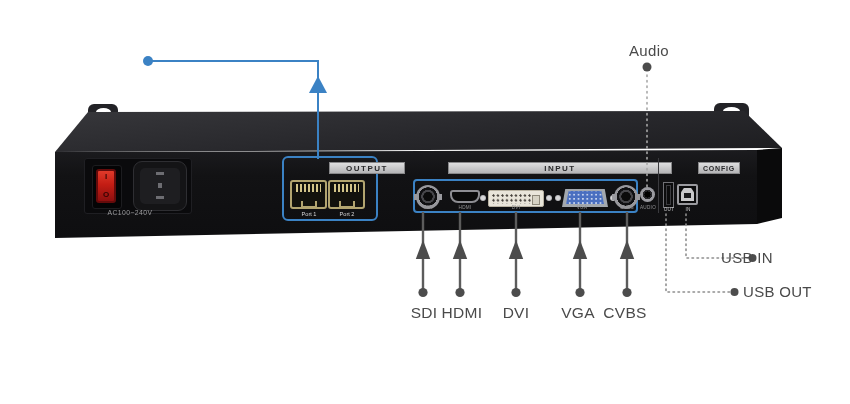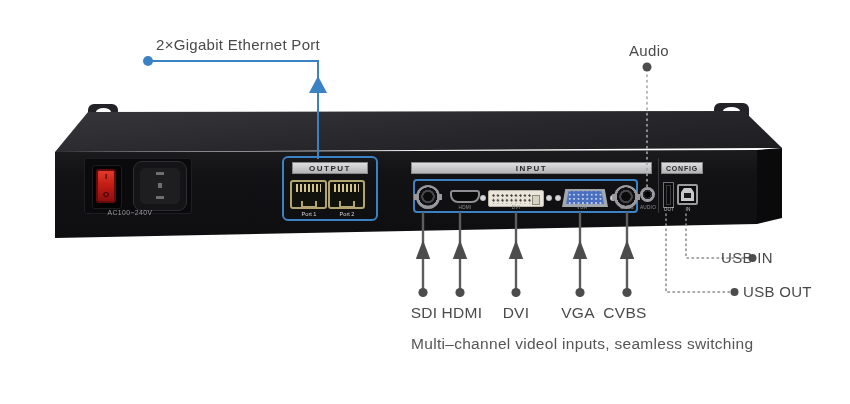--- a/index.html
+++ b/index.html
@@ -31,21 +31,21 @@
   .inlet{position:absolute;left:78px;top:13px;width:52px;height:48px;background:#141416;
     border:1px solid #2e2e32;border-radius:9px;}
   .inlet .face{position:absolute;left:6px;top:6px;right:6px;bottom:6px;background:#1e1e21;border-radius:5px;}
   .inlet .pin{position:absolute;background:#6d6d72;}
   .v-label{position:absolute;left:25px;top:61px;width:100px;text-align:center;color:#9c9c9e;
     font-size:8px;transform:scale(.85);transform-origin:center top;letter-spacing:.5px;}
 
   
   .bar{position:absolute;height:12px;background:linear-gradient(#dededf,#b4b4b6);
     border:1px solid #88888a;box-sizing:border-box;display:flex;align-items:center;justify-content:center;
-    font-size:8px;font-weight:700;color:#29292b;letter-spacing:1.5px;}
+    font-size:8px;font-weight:700;color:#29292b;letter-spacing:1.5px;margin-left:37px;}
   .bluebox{position:absolute;border:2px solid #3b82c4;box-sizing:border-box;border-radius:6px;}
 
   
   .rj45{position:absolute;width:37px;height:29px;background:#12120d;border:2px solid #b2a570;
     border-radius:3px;box-sizing:border-box;}
   .rj45:before{content:"";position:absolute;left:4px;right:4px;top:2px;height:8px;
     background:repeating-linear-gradient(90deg,#d2c489 0 2px,transparent 2px 4px);}
   .rj45:after{content:"";position:absolute;left:50%;transform:translateX(-50%);bottom:-1px;
     width:12px;height:5px;background:#12120d;border:2px solid #b2a570;border-top:none;}
   .bnc{position:absolute;width:24px;height:24px;border-radius:50%;
@@ -122,21 +122,21 @@
     <div class="v-label">AC100~240V</div>
 
     <div class="bluebox" style="left:227px;top:8px;width:96px;height:65px;">
       <div class="bar" style="left:8px;top:4px;width:76px;">OUTPUT</div>
       <div class="rj45" style="left:6px;top:22px;"></div>
       <div class="rj45" style="left:44px;top:22px;"></div>
       <div class="portlabel" style="left:25px;top:53px;">Port 1</div>
       <div class="portlabel" style="left:63px;top:53px;">Port 2</div>
     </div>
 
-    <div class="bar" style="left:356px;top:14px;width:241px;">INPUT</div>
+    <div class="bar" style="left:356px;top:14px;width:224px;">INPUT</div>
     <div class="bluebox" style="left:358px;top:31px;width:225px;height:34px;border-radius:4px;">
       <div class="bnc" style="left:1px;top:4px;"></div>
       <div class="hdmi" style="left:35px;top:9px;"></div>
       <div class="screw" style="left:65px;top:14px;"></div>
       <div class="dvi" style="left:73px;top:9px;">
         <div class="grid"></div>
         <div class="blade"></div>
       </div>
       <div class="screw" style="left:131px;top:14px;"></div>
       <div class="screw" style="left:140px;top:14px;"></div>
@@ -203,25 +203,23 @@
     <g>
       <polyline points="686,214 686,258 748,258" fill="none" stroke="#8e8e8e" stroke-width="1.6" stroke-dasharray="1.5 3.5" stroke-linecap="round"></polyline>
       <circle cx="752.5" cy="258" r="4" fill="#4c4c4c"></circle>
     </g>
     <g>
       <polyline points="666,214 666,292 730,292" fill="none" stroke="#8e8e8e" stroke-width="1.6" stroke-dasharray="1.5 3.5" stroke-linecap="round"></polyline>
       <circle cx="734.5" cy="292" r="4" fill="#4c4c4c"></circle>
     </g>
   </svg>
 
-  <div class="callout-text" style="left:156px;top:36px;">2×Gigabit Ethernet Port</div>
   <div class="callout-text center-x" style="left:649px;top:42px;">Audio</div>
   <div class="callout-text" style="left:721px;top:249px;">USB IN</div>
   <div class="callout-text" style="left:743px;top:283px;">USB OUT</div>
 
   <div class="callout-text center-x" style="left:424px;top:304px;font-size:15.5px;">SDI</div>
   <div class="callout-text center-x" style="left:462px;top:304px;font-size:15.5px;">HDMI</div>
   <div class="callout-text center-x" style="left:516px;top:304px;font-size:15.5px;">DVI</div>
   <div class="callout-text center-x" style="left:578px;top:304px;font-size:15.5px;">VGA</div>
   <div class="callout-text center-x" style="left:625px;top:304px;font-size:15.5px;">CVBS</div>
 
-  <div class="caption" style="left:411px;top:335px;">Multi–channel videol inputs, seamless switching</div>
 </div>
 
 </body></html>

